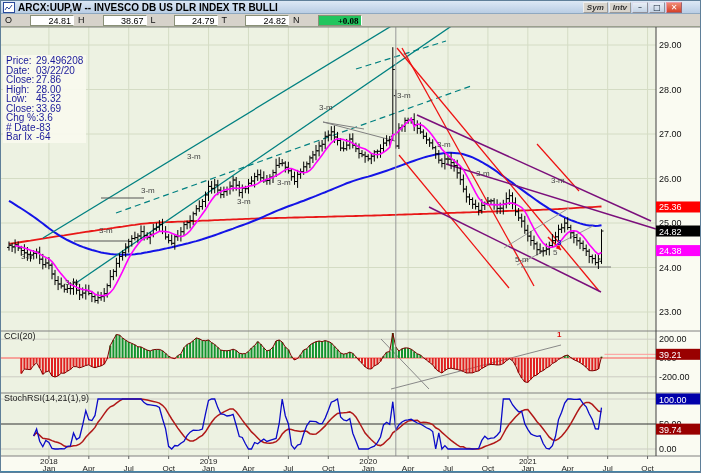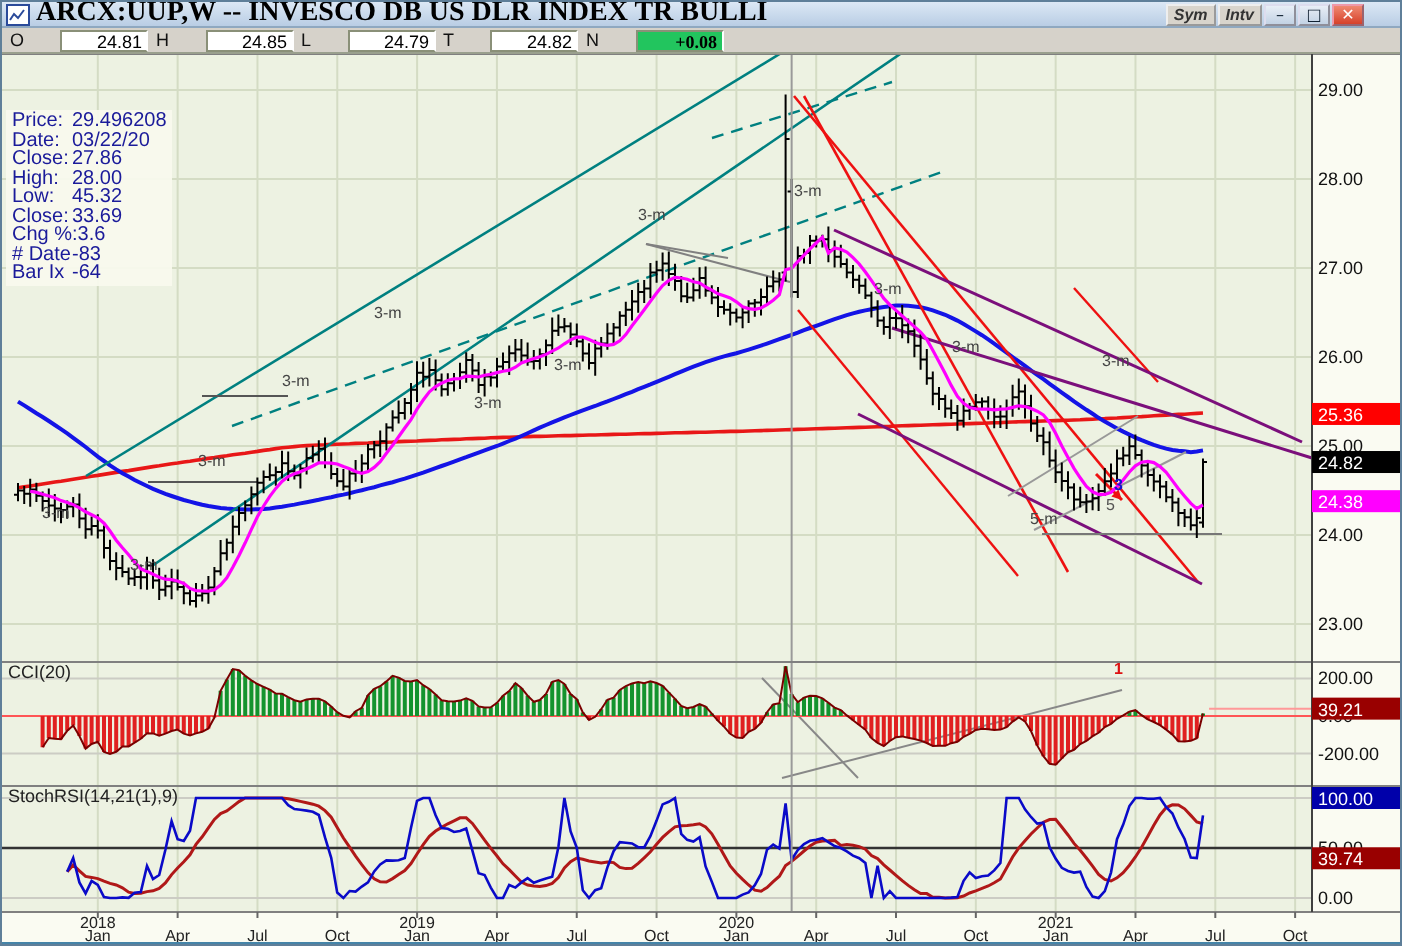--- a/index.html
+++ b/index.html
@@ -4,21 +4,21 @@
 <style>
   html,body{margin:0;padding:0;background:#9aa5b1;font-family:"Liberation Sans","DejaVu Sans",sans-serif;}
   .window{position:relative;width:701px;height:473px;background:#edf2e2;overflow:hidden;
           border:1px solid #5f7f99;box-sizing:border-box;}
   .titlebar{position:absolute;left:0;top:0;width:100%;height:13px;
             background:linear-gradient(#dce8f5,#b9cde4);border-bottom:1px solid #8fa8c0;
             display:flex;align-items:center;box-sizing:border-box;}
   .app-icon{width:10px;height:9px;margin:0 3px 0 2px;background:#fff;border:1px solid #2a4a9a;
             display:inline-block;position:relative;}
   .app-icon svg{position:absolute;left:0;top:0;}
-  .titletext{font-size:14px;font-weight:bold;color:#000;white-space:nowrap;letter-spacing:0;font-family:Liberation Serif, serif;}
+  .titletext{font-size:10px;font-weight:bold;color:#000;white-space:nowrap;letter-spacing:0;}
   .tb-right{margin-left:auto;display:flex;align-items:center;gap:1px;padding-right:18px;}
   .tb-btn{font-size:8px;font-style:italic;font-weight:bold;color:#333;background:#d8d4cc;
           border:1px outset #eee;height:11px;line-height:9px;padding:0 3px;cursor:default;}
   .win-btn{width:16px;height:11px;font-size:8px;line-height:9px;text-align:center;
            background:linear-gradient(#e8eef6,#c2d2e4);border:1px outset #dde;color:#123;
            padding:0;cursor:default;font-family:"DejaVu Sans",sans-serif;}
   .win-btn.close{background:linear-gradient(#ef8971,#d6412a);color:#fff;font-weight:bold;border:1px outset #e9a;}
   .quotebar{position:absolute;left:0;top:13px;width:100%;height:13px;background:#d6d2ca;
             border-bottom:1px solid #9aa08e;display:flex;align-items:center;font-size:9px;box-sizing:border-box;}
   .q-label{padding:0 2px 0 4px;color:#111;}
@@ -50,21 +50,21 @@
       <button class="win-btn">–</button>
       <button class="win-btn">□</button>
       <button class="win-btn close">✕</button>
     </span>
   </div>
 
   <div class="quotebar" id="quotebar">
       <span class="q-label">O</span>
       <span class="q-val">24.81</span>
       <span class="q-label">H</span>
-      <span class="q-val">24.85</span>
+      <span class="q-val">38.67</span>
       <span class="q-label">L</span>
       <span class="q-val">24.79</span>
       <span class="q-label">T</span>
       <span class="q-val">24.82</span>
       <span class="q-label">N</span>
       <span class="q-val chg">+0.08</span>
     </div>
 
   <div class="chartwrap">
     <svg id="chart-svg" width="701" height="444">

